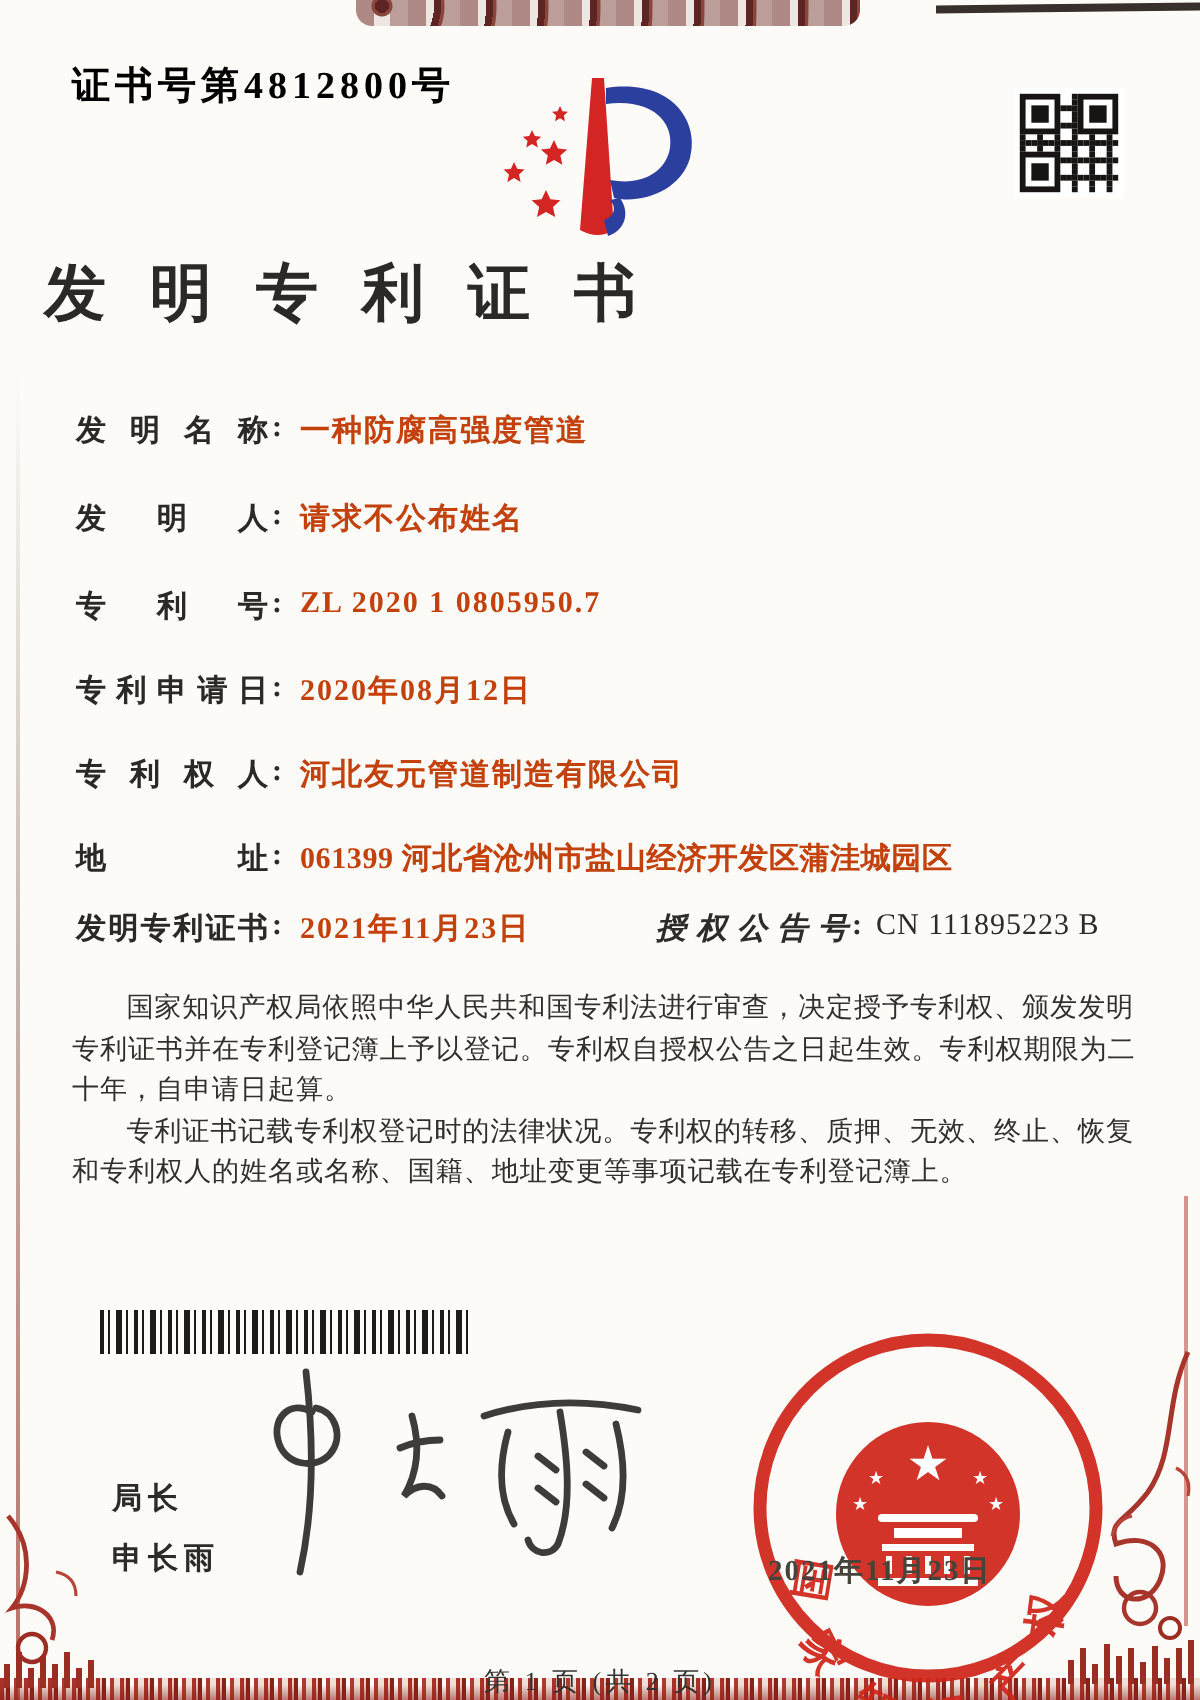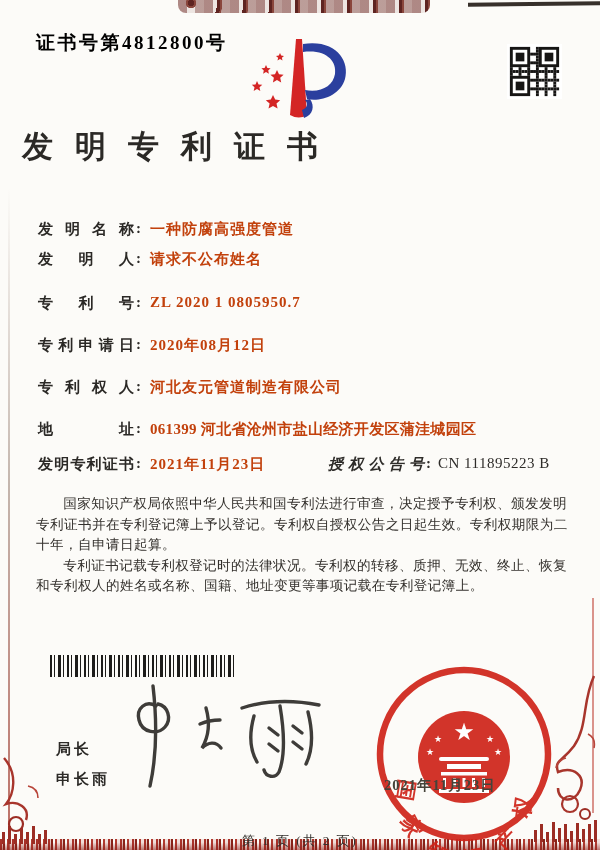--- a/index.html
+++ b/index.html
@@ -215,21 +215,21 @@
         <rect x="39" y="48" width="3" height="3"></rect>
         <rect x="48" y="48" width="3" height="3"></rect>
         <rect x="30" y="51" width="3" height="3"></rect>
         <rect x="39" y="51" width="3" height="3"></rect>
         <rect x="48" y="51" width="3" height="3"></rect>
       </g>
   </svg>
 
   <div class="title">发明专利证书</div>
 
-  <div class="row" style="top:220px">
+  <div class="row" style="top:206px">
     <span class="flabel">发明名称</span>
       <span class="fcolon">:</span>
     <span class="fvalue">一种防腐高强度管道</span>
   </div>
   <div class="row" style="top:250px">
     <span class="flabel">发明人</span>
       <span class="fcolon">:</span>
     <span class="fvalue">请求不公布姓名</span>
   </div>
   <div class="row" style="top:294px">

